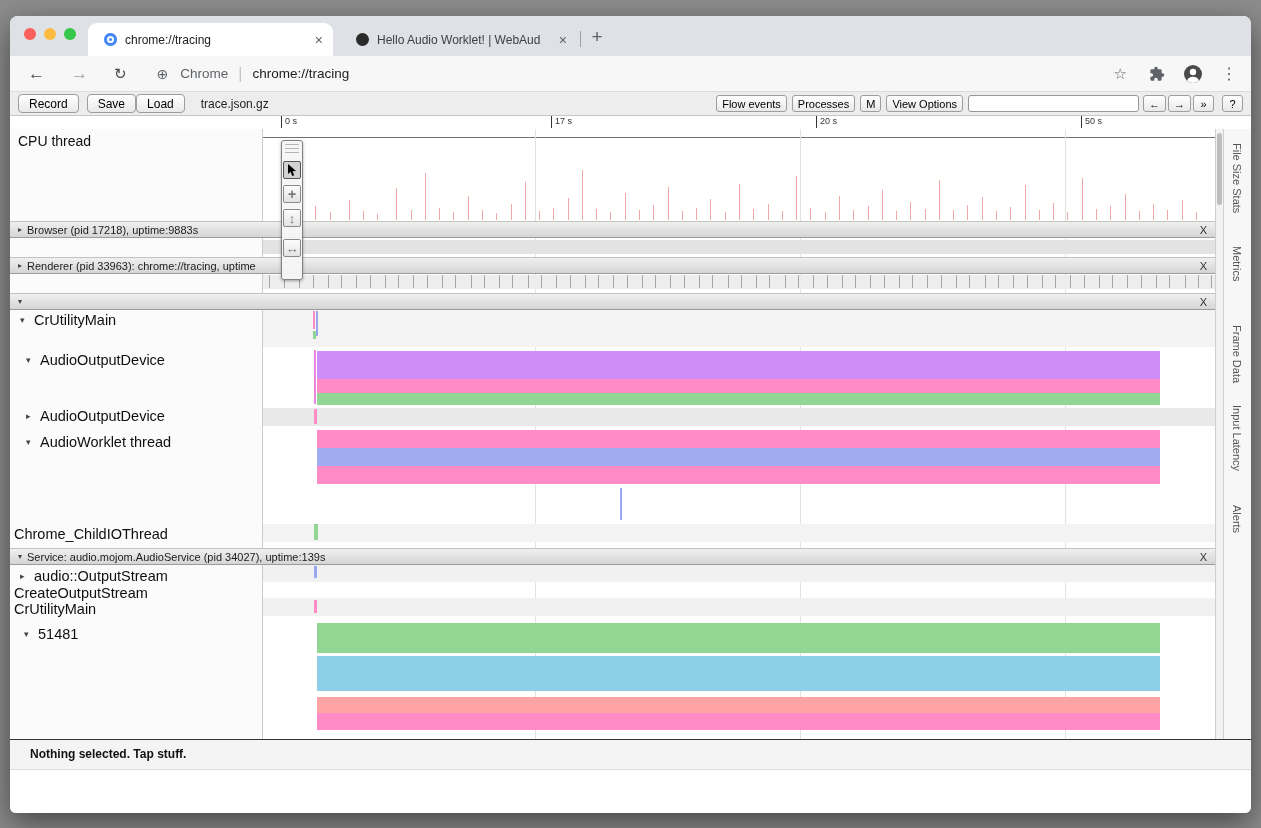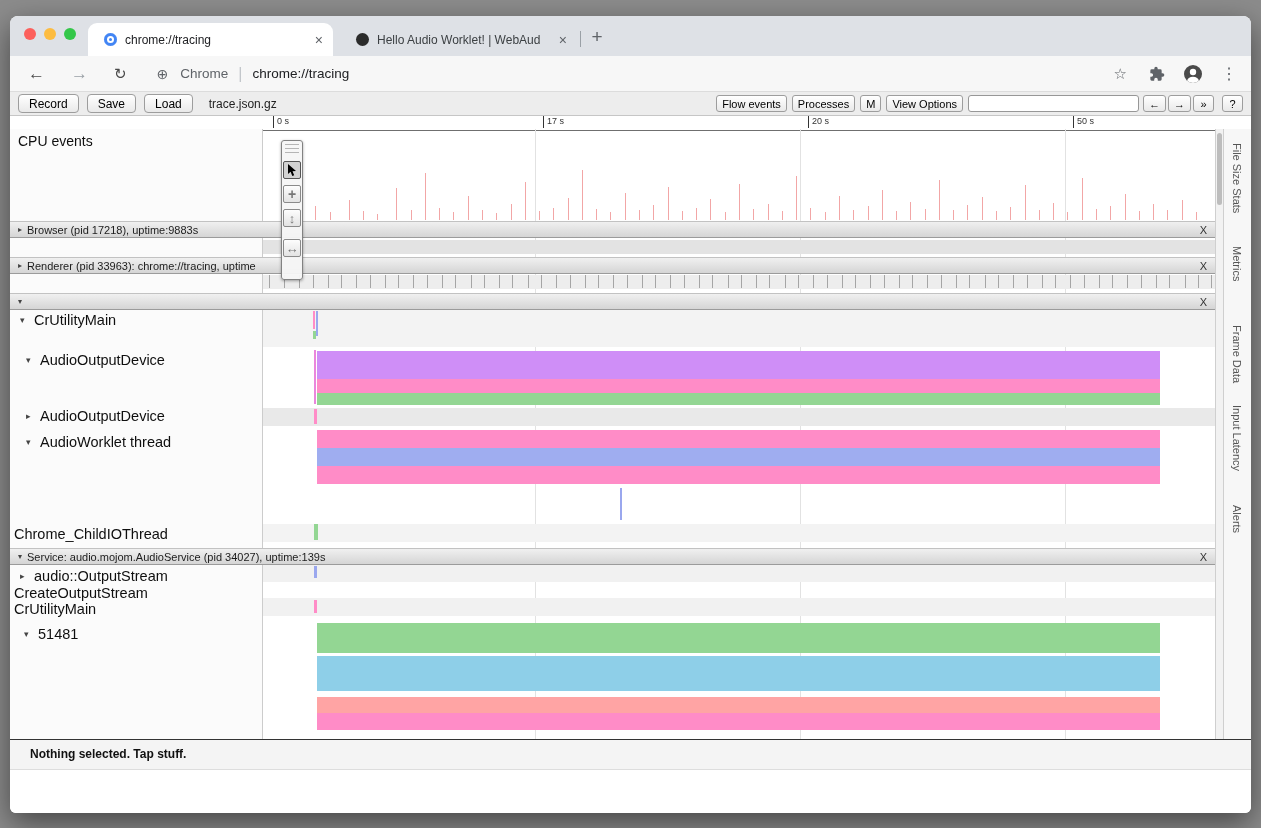--- a/index.html
+++ b/index.html
@@ -31,21 +31,21 @@
 
   
   .ttoolbar{position:absolute;left:0;top:76px;width:100%;height:24px;background:#ededed;display:flex;
             align-items:center;padding:0 8px;border-bottom:1px solid #c6c6c6}
   .btn-mac{display:inline-flex;align-items:center;justify-content:center;height:19px;padding:0 10px;
            font-size:12px;color:#000;background:linear-gradient(#fff,#e9e9e9);border:1px solid #9d9d9d;border-radius:4px}
   .btn-sm{height:17px;font-size:11px;padding:0 5px;border-radius:3px;min-width:21px}
   .searchbox{width:171px;height:17px;border:1px solid #979797;border-radius:3px;background:#fff;font-size:11px;padding:0 5px}
 
   
-  .ruler{position:absolute;left:8px;top:100px;width:1205px;height:15px;background:#fff;border-bottom:1px solid #6f6f6f}
+  .ruler{position:absolute;left:16px;top:100px;width:1205px;height:22px;background:#fff;border-bottom:1px solid #6f6f6f}
   .tickline{position:absolute;top:0;width:1px;height:12px;background:#333}
   .ticklabel{position:absolute;top:0;font-size:9px;color:#333}
 
   
   .leftpanel{position:absolute;left:0;top:113px;width:253px;height:610px;background:#fbfbfb;border-right:1px solid #ccc;z-index:1}
   .gridline{position:absolute;top:113px;width:1px;height:610px;background:#e2e2e2;z-index:0}
   .stripe{position:absolute;left:253px;width:952px;z-index:0}
   .hdr{position:absolute;left:0;width:1205px;height:17px;background:linear-gradient(#f0f0f0,#d5d5d5);
        border-top:1px solid #c2c2c2;border-bottom:1px solid #9b9b9b;font-size:11px;color:#1c1c1c;
        display:flex;align-items:center;padding:0 8px;z-index:2}
@@ -137,21 +137,21 @@
             <ellipse cx="10" cy="17" rx="5.8" ry="4.2" fill="#fff"></ellipse>
           </g>
       </svg>
     </span>
     <span style="margin-left:18px;font-size:16px;color:#5f6368">⋮</span>
   </div>
 
   <div class="ttoolbar">
     <button class="btn-mac">Record</button>
     <button class="btn-mac" style="margin-left:8px">Save</button>
-    <button class="btn-mac" style="margin-left:8px">Load</button>
+    <button class="btn-mac" style="margin-left:0">Load</button>
     <span style="margin-left:16px;font-size:12px;color:#222">trace.json.gz</span>
 
     <button class="btn-mac btn-sm" style="margin-left:auto">Flow events</button>
     <button class="btn-mac btn-sm" style="margin-left:5px">Processes</button>
     <button class="btn-mac btn-sm" style="margin-left:5px">M</button>
     <button class="btn-mac btn-sm" style="margin-left:5px">View Options</button>
     <input class="searchbox" style="margin-left: 5px;" value="">
     <button class="btn-mac btn-sm" style="margin-left:4px">←</button>
     <button class="btn-mac btn-sm" style="margin-left:2px">→</button>
     <button class="btn-mac btn-sm" style="margin-left:2px">»</button>
@@ -177,21 +177,21 @@
 
   <div class="stripe" style="top:224px;height:14px;background:#e3e3e3"></div>
   <div class="stripe" style="top:259px;height:14px;background:#ededed"></div>
   <div class="stripe" style="top:294px;height:37px;background:#f3f3f3"></div>
   <div class="stripe" style="top:392px;height:18px;background:#e9e9e9"></div>
   <div class="stripe" style="top:508px;height:18px;background:#f3f3f3"></div>
   <div class="stripe" style="top:548px;height:18px;background:#f1f1f1"></div>
   <div class="stripe" style="top:582px;height:18px;background:#f1f1f1"></div>
 
   <div class="thread-row" style="left:8px;top:116px;font-size:14px">
-    <span>CPU events</span>
+    <span>CPU thread</span>
   </div>
   <div class="cpu-layer">
       <div class="spike" style="left: 52px; height: 14px; background: rgb(242, 166, 166);"></div>
       <div class="spike" style="left: 67px; height: 8px; background: rgb(242, 166, 166);"></div>
       <div class="spike" style="left: 86px; height: 20px; background: rgb(242, 166, 166);"></div>
       <div class="spike" style="left: 100px; height: 9px; background: rgb(242, 166, 166);"></div>
       <div class="spike" style="left: 114px; height: 6px; background: rgb(242, 166, 166);"></div>
       <div class="spike" style="left: 133px; height: 32px; background: rgb(242, 166, 166);"></div>
       <div class="spike" style="left: 148px; height: 10px; background: rgb(242, 166, 166);"></div>
       <div class="spike" style="left: 162px; height: 47px; background: rgb(242, 166, 166);"></div>

